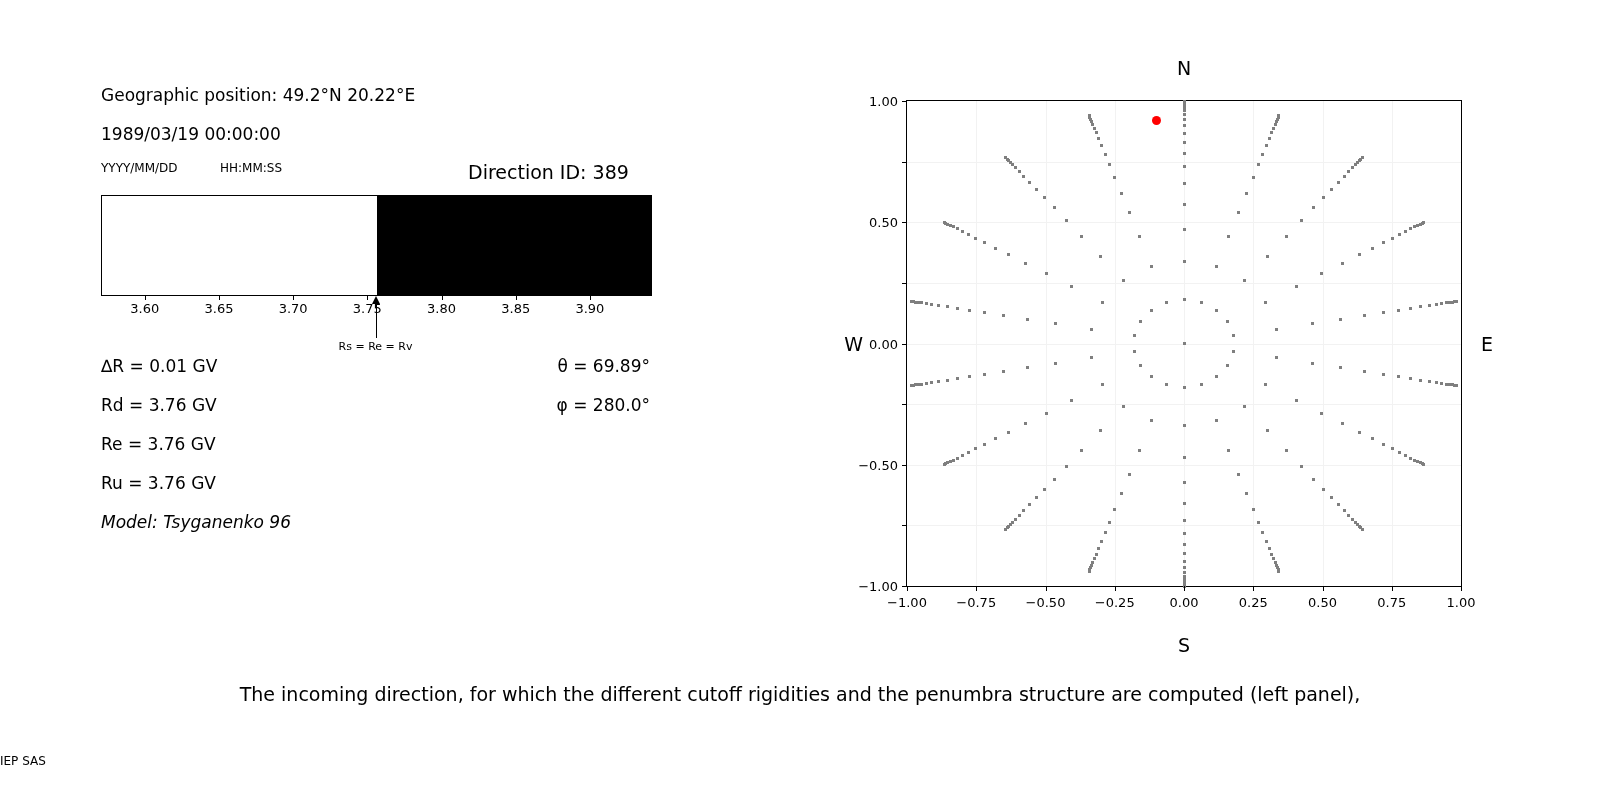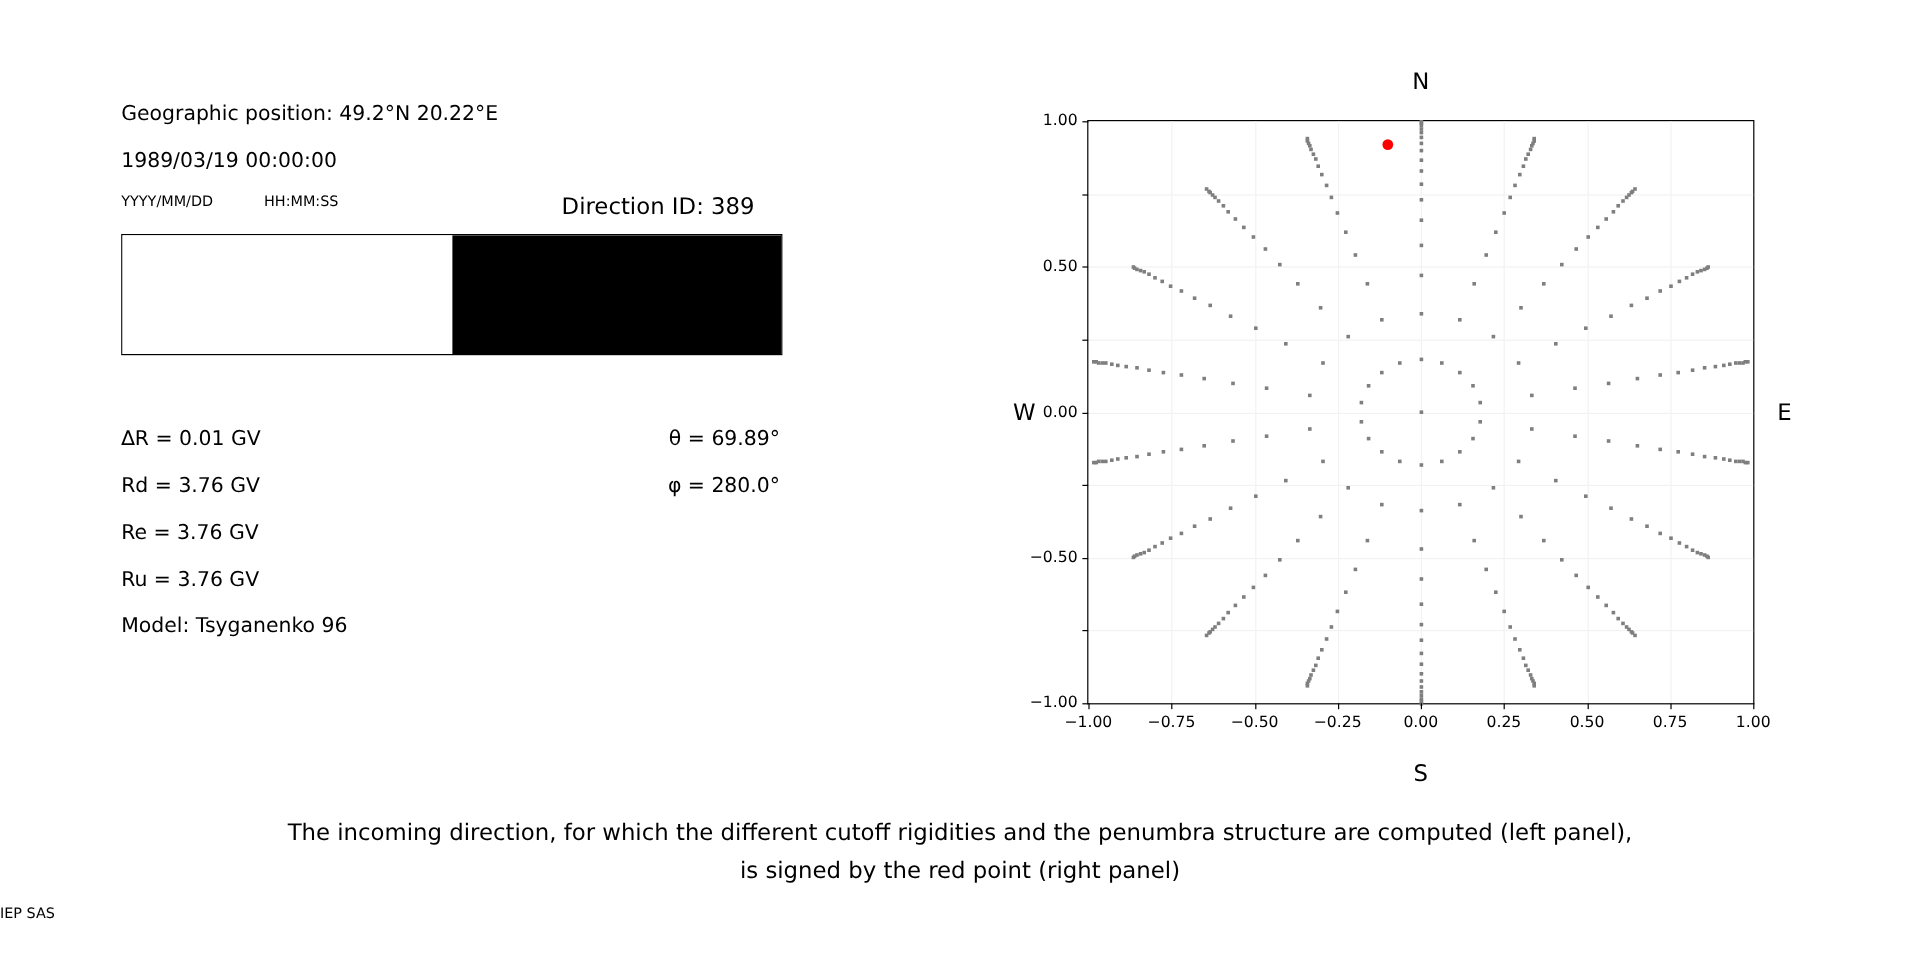--- a/index.html
+++ b/index.html
@@ -141,21 +141,21 @@
     position: absolute;
     right: 110px;
     font-size: 17px;
     white-space: nowrap;
     text-align: right;
   }
   .r0 { top: 356px; }
   .r1 { top: 395px; }
   .r2 { top: 434px; }
   .r3 { top: 473px; }
-  .r4 { top: 512px; }
+  .r4 { top: 512px; font-style: italic; }
 
   
   #right-panel {
     position: absolute;
     left: 830px;
     top: 40px;
     width: 700px;
     height: 620px;
   }
   #plot-frame {
@@ -268,20 +268,41 @@
 
   <div id="direction-id">Direction ID: 389</div>
 
   <div id="penumbra-wrap">
     <div id="penumbra-bar">
         <div class="penumbra-seg" style="left: 0px; width: 274.5px; background: rgb(255, 255, 255);"></div>
         <div class="penumbra-seg" style="left: 274.5px; width: 274.5px; background: rgb(0, 0, 0);"></div>
       </div>
   </div>
 
+  <div id="penumbra-axis">
+      <div class="ptick" style="left: 43.7716px;"></div>
+      <div class="ptick-label" style="left: 43.7716px;">3.60</div>
+      <div class="ptick" style="left: 117.961px;"></div>
+      <div class="ptick-label" style="left: 117.961px;">3.65</div>
+      <div class="ptick" style="left: 192.15px;"></div>
+      <div class="ptick-label" style="left: 192.15px;">3.70</div>
+      <div class="ptick" style="left: 266.339px;"></div>
+      <div class="ptick-label" style="left: 266.339px;">3.75</div>
+      <div class="ptick" style="left: 340.528px;"></div>
+      <div class="ptick-label" style="left: 340.528px;">3.80</div>
+      <div class="ptick" style="left: 414.718px;"></div>
+      <div class="ptick-label" style="left: 414.718px;">3.85</div>
+      <div class="ptick" style="left: 488.907px;"></div>
+      <div class="ptick-label" style="left: 488.907px;">3.90</div>
+    </div>
+  <div id="cutoff-marker">
+      <div id="cutoff-arrow-line" style="left: 274.5px;"></div>
+      <div id="cutoff-arrow-head" style="left: 271px;"></div>
+      <div id="cutoff-label" style="left: 274.5px;">Rs = Re = Rv</div>
+    </div>
 
   <div class="val-left r0">∆R = 0.01 GV</div>
   <div class="val-left r1">Rd = 3.76 GV</div>
   <div class="val-left r2">Re = 3.76 GV</div>
   <div class="val-left r3">Ru = 3.76 GV</div>
   <div class="val-left r4">Model: Tsyganenko 96</div>
 
   <div class="val-right r0">θ = 69.89°</div>
   <div class="val-right r1">φ = 280.0°</div>
 </div>
@@ -644,16 +665,15 @@
       <div class="xtick-label" style="left: 415.5px;">0.50</div>
       <div class="xtick" style="left: 484.75px;"></div>
       <div class="xtick-label" style="left: 484.75px;">0.75</div>
       <div class="xtick" style="left: 554px;"></div>
       <div class="xtick-label" style="left: 554px;">1.00</div>
     </div>
 </div>
 
 <div id="caption">
   <div>The incoming direction, for which the different cutoff rigidities and the penumbra structure are computed (left panel),</div>
-  <div>is signed by the red point (right panel)</div>
 </div>
 
 <div id="footer">IEP SAS</div>
 
 </body></html>

